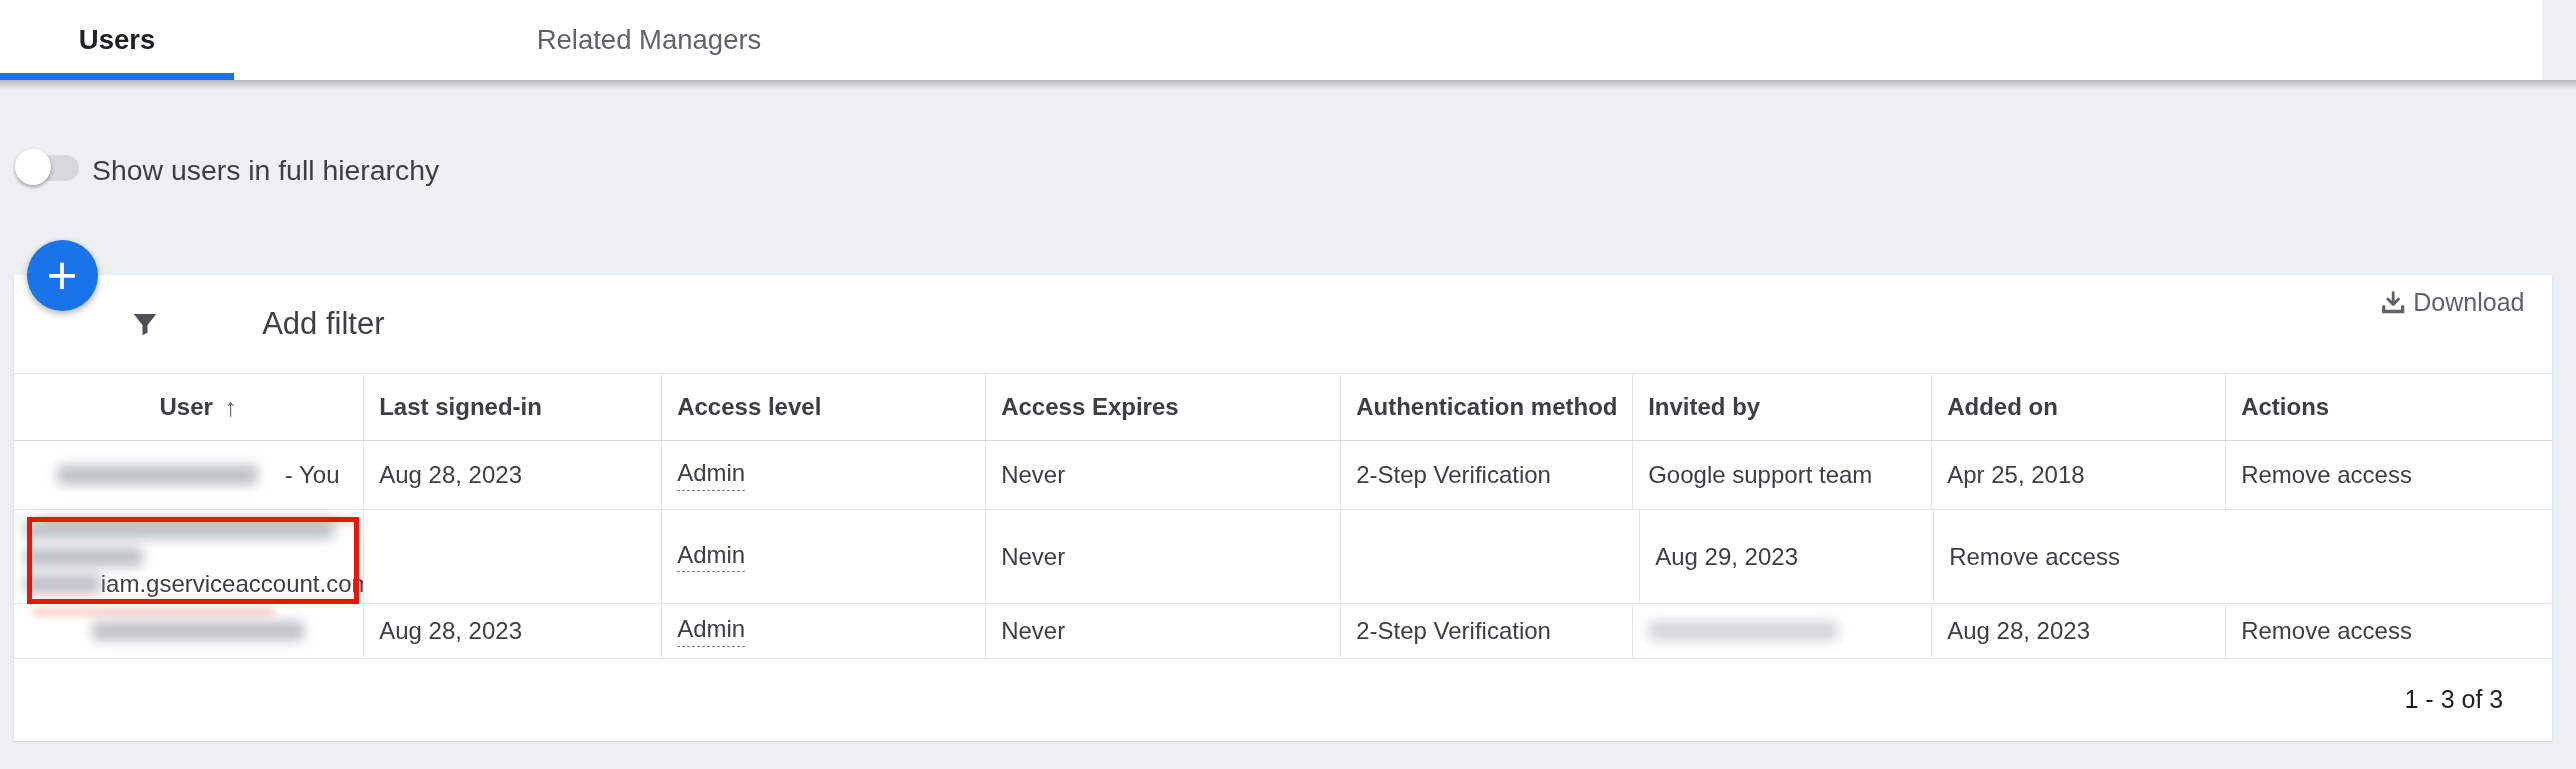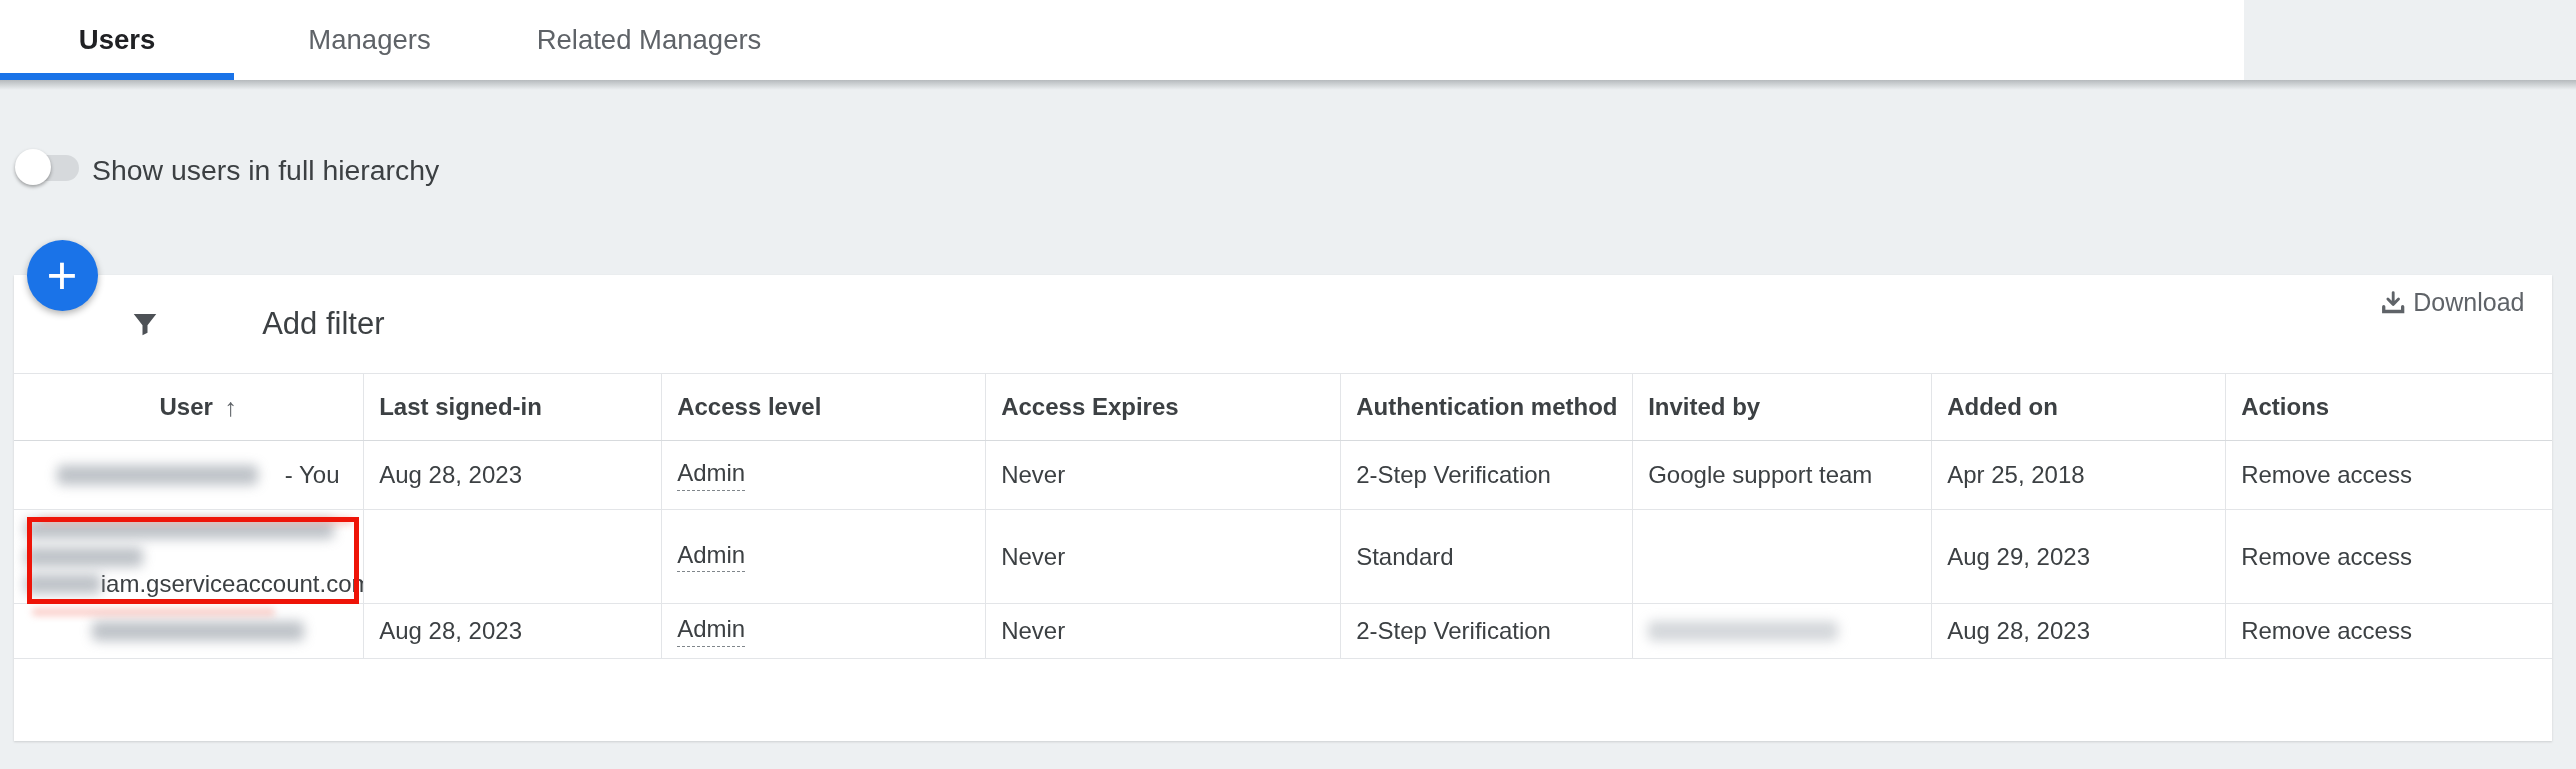--- a/index.html
+++ b/index.html
@@ -7,21 +7,21 @@
   body {
     font-family:"Liberation Sans", sans-serif;
     background:#edf0f2;
     position:relative;
     overflow:hidden;
     color:#3c4043;
   }
 
   
   .tabbar {
-    position:absolute; left:0; top:0; width:2244px; height:80px;
+    position:absolute; left:0; top:0; width:2542px; height:80px;
     background:#ffffff;
   }
   .tabbar-shadow {
     position:absolute; left:0; top:80px; width:2576px; height:9.5px;
     background:linear-gradient(#b6babd, rgba(237,240,242,0));
   }
   .tab {
     position:absolute; top:0; height:80px;
     display:flex; align-items:center; justify-content:center;
     font-size:27.5px; color:#5f6368; cursor:pointer;
@@ -131,23 +131,20 @@
   svg { display:block; }
 </style>
 </head>
 <body>
 
 <div class="tabbar">
   <div class="tab active" style="left:0; width:234px;">
     <span>Users</span>
     <div class="tab-underline"></div>
   </div>
-  <div class="tab" style="left:234px; width:271px;">
-    <span>Managers</span>
-  </div>
   <div class="tab" style="left:505px; width:288px;">
     <span>Related Managers</span>
   </div>
 </div>
 <div class="tabbar-shadow"></div>
 
 <div class="toggle">
   <div class="toggle-knob"></div>
 </div>
 <div class="toggle-label">Show users in full hierarchy</div>
@@ -225,21 +222,20 @@
             <span class="blur" style="width:76px;"></span>
             <span>iam.gserviceaccount.com</span>
           </div>
         </div>
       </div>
       <div class="td c2"></div>
       <div class="td c3">
         <span class="admin-term">Admin</span>
       </div>
       <div class="td c4">Never</div>
-      <div class="td c5">Standard</div>
       <div class="td c6"></div>
       <div class="td c7">Aug 29, 2023</div>
       <div class="td c8">
         <span class="action-link">Remove access</span>
       </div>
     </div>
 
     <div class="trow r3">
       <div class="td c1 first">
         <span class="blur" style="width:212px;"></span>
@@ -254,20 +250,23 @@
         <span class="blur" style="width:190px; opacity:0.5;"></span>
       </div>
       <div class="td c7">Aug 28, 2023</div>
       <div class="td c8">
         <span class="action-link">Remove access</span>
       </div>
     </div>
 
   </div>
 
+  <div class="pagination">
+    <span>1 - 3 of 3</span>
+  </div>
 
 </div>
 
 <div class="pink-smear" style="left:40px; top:517px; width:313px;"></div>
 <div class="pink-smear" style="left:32px; top:608px; width:243px;"></div>
 
 <div class="highlight-box"></div>
 
 
 </body></html>

